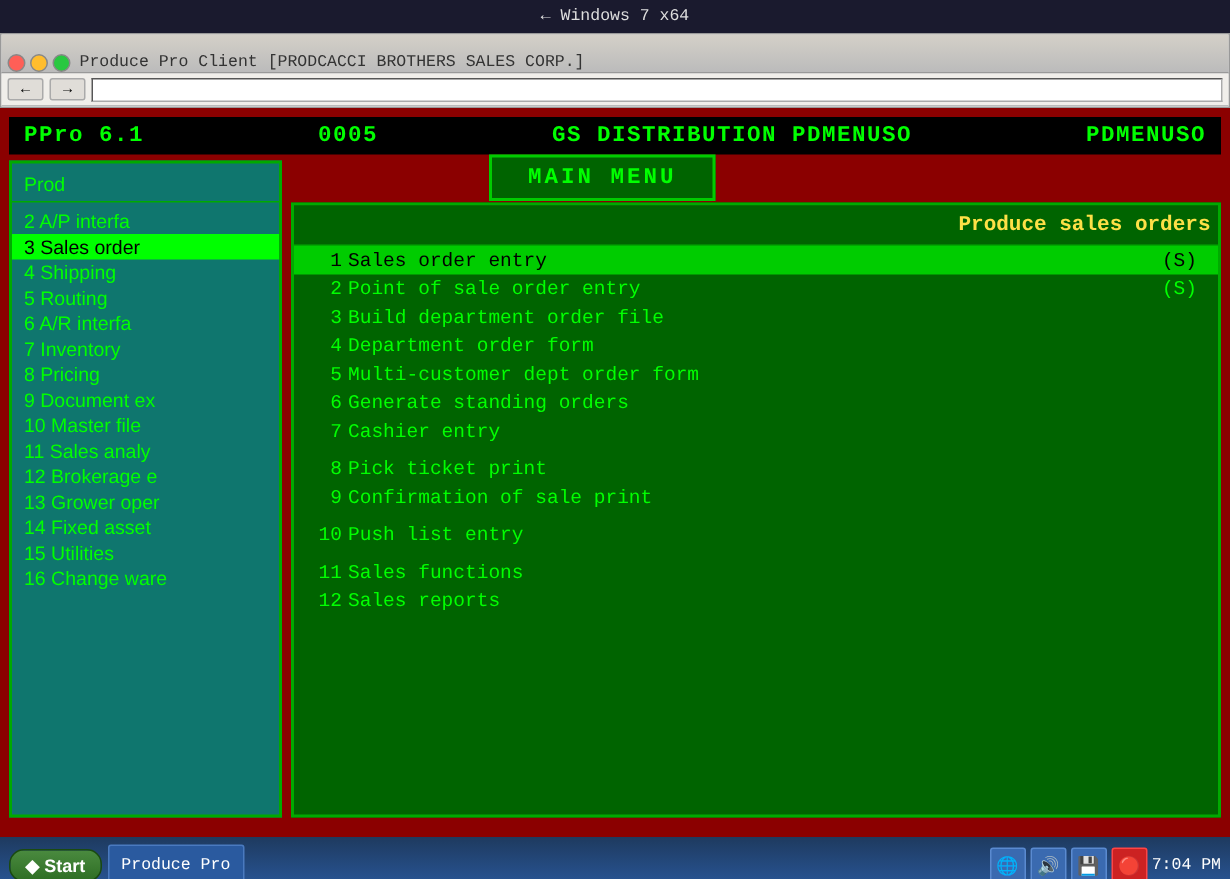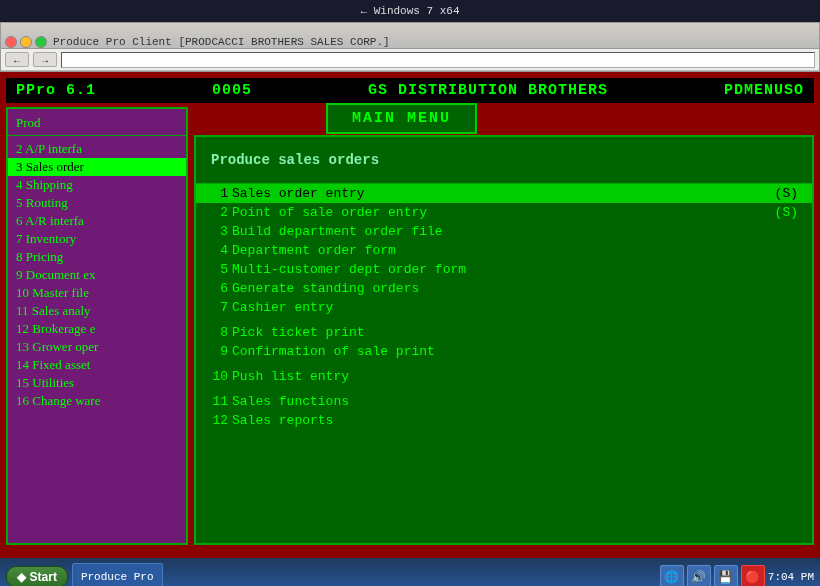--- a/index.html
+++ b/index.html
@@ -85,28 +85,28 @@
 
     
     .content-area {
       display: flex;
       gap: 0;
       height: calc(100% - 36px);
     }
 
     
     .left-panel {
-      background: #701a75;
+      background: #0f766e;
       border: 2px solid #00aa00;
       width: 182px;
       min-width: 182px;
       padding: 4px 0;
       color: #00ff00;
       font-size: 13px;
-      font-family: Liberation Serif, serif;
+      font-family: Liberation Sans, sans-serif;
     }
     .left-panel .panel-title {
       color: #00ff00;
       font-size: 13px;
       padding: 2px 8px 4px 8px;
       border-bottom: 1px solid #00aa00;
       margin-bottom: 4px;
     }
     .left-panel .menu-item {
       padding: 1px 8px;
@@ -127,25 +127,25 @@
       margin-left: 6px;
       padding: 0;
       color: #00ff00;
       font-family: 'Courier New', monospace;
       font-size: 13px;
       display: flex;
       flex-direction: column;
     }
     .right-panel-title {
       background: #006400;
-      color: #86efac;
+      color: #fde047;
       font-size: 14px;
       font-weight: bold;
-      text-align: left;
-      padding: 15px;
+      text-align: right;
+      padding: 5px;
       border-bottom: 1px solid #00aa00;
     }
     .right-menu-item {
       padding: 2px 10px;
       display: flex;
       align-items: flex-start;
       color: #00ff00;
       white-space: nowrap;
     }
     .right-menu-item.selected {
@@ -250,21 +250,21 @@
     <button class="nav-btn" style="font-size:10px; padding:1px 6px; background:#e0ddd8; border:1px solid #aaa; border-radius:2px;">→</button>
     <div style="flex:1; background:white; border:1px inset #aaa; height:16px; font-size:10px; padding:0 4px; display:flex; align-items:center;"></div>
   </div>
 </div>
 
 <div class="app-area">
 
   <div class="app-header">
     <span>PPro 6.1</span>
     <span>0005</span>
-    <span>GS DISTRIBUTION BROTHERS</span>
+    <span>GS DISTRIBUTION PDMENUSO</span>
     <span>PDMENUSO</span>
   </div>
 
   <div class="content-area" style="position:relative;">
 
     <div class="main-menu-box" style="position:absolute; top:-4px; left:320px; transform:none; background:#006400; border:2px solid #00cc00; padding:5px 24px; z-index:10;">
       <div class="main-menu-title">MAIN MENU</div>
     </div>
 
     <div class="left-panel">

